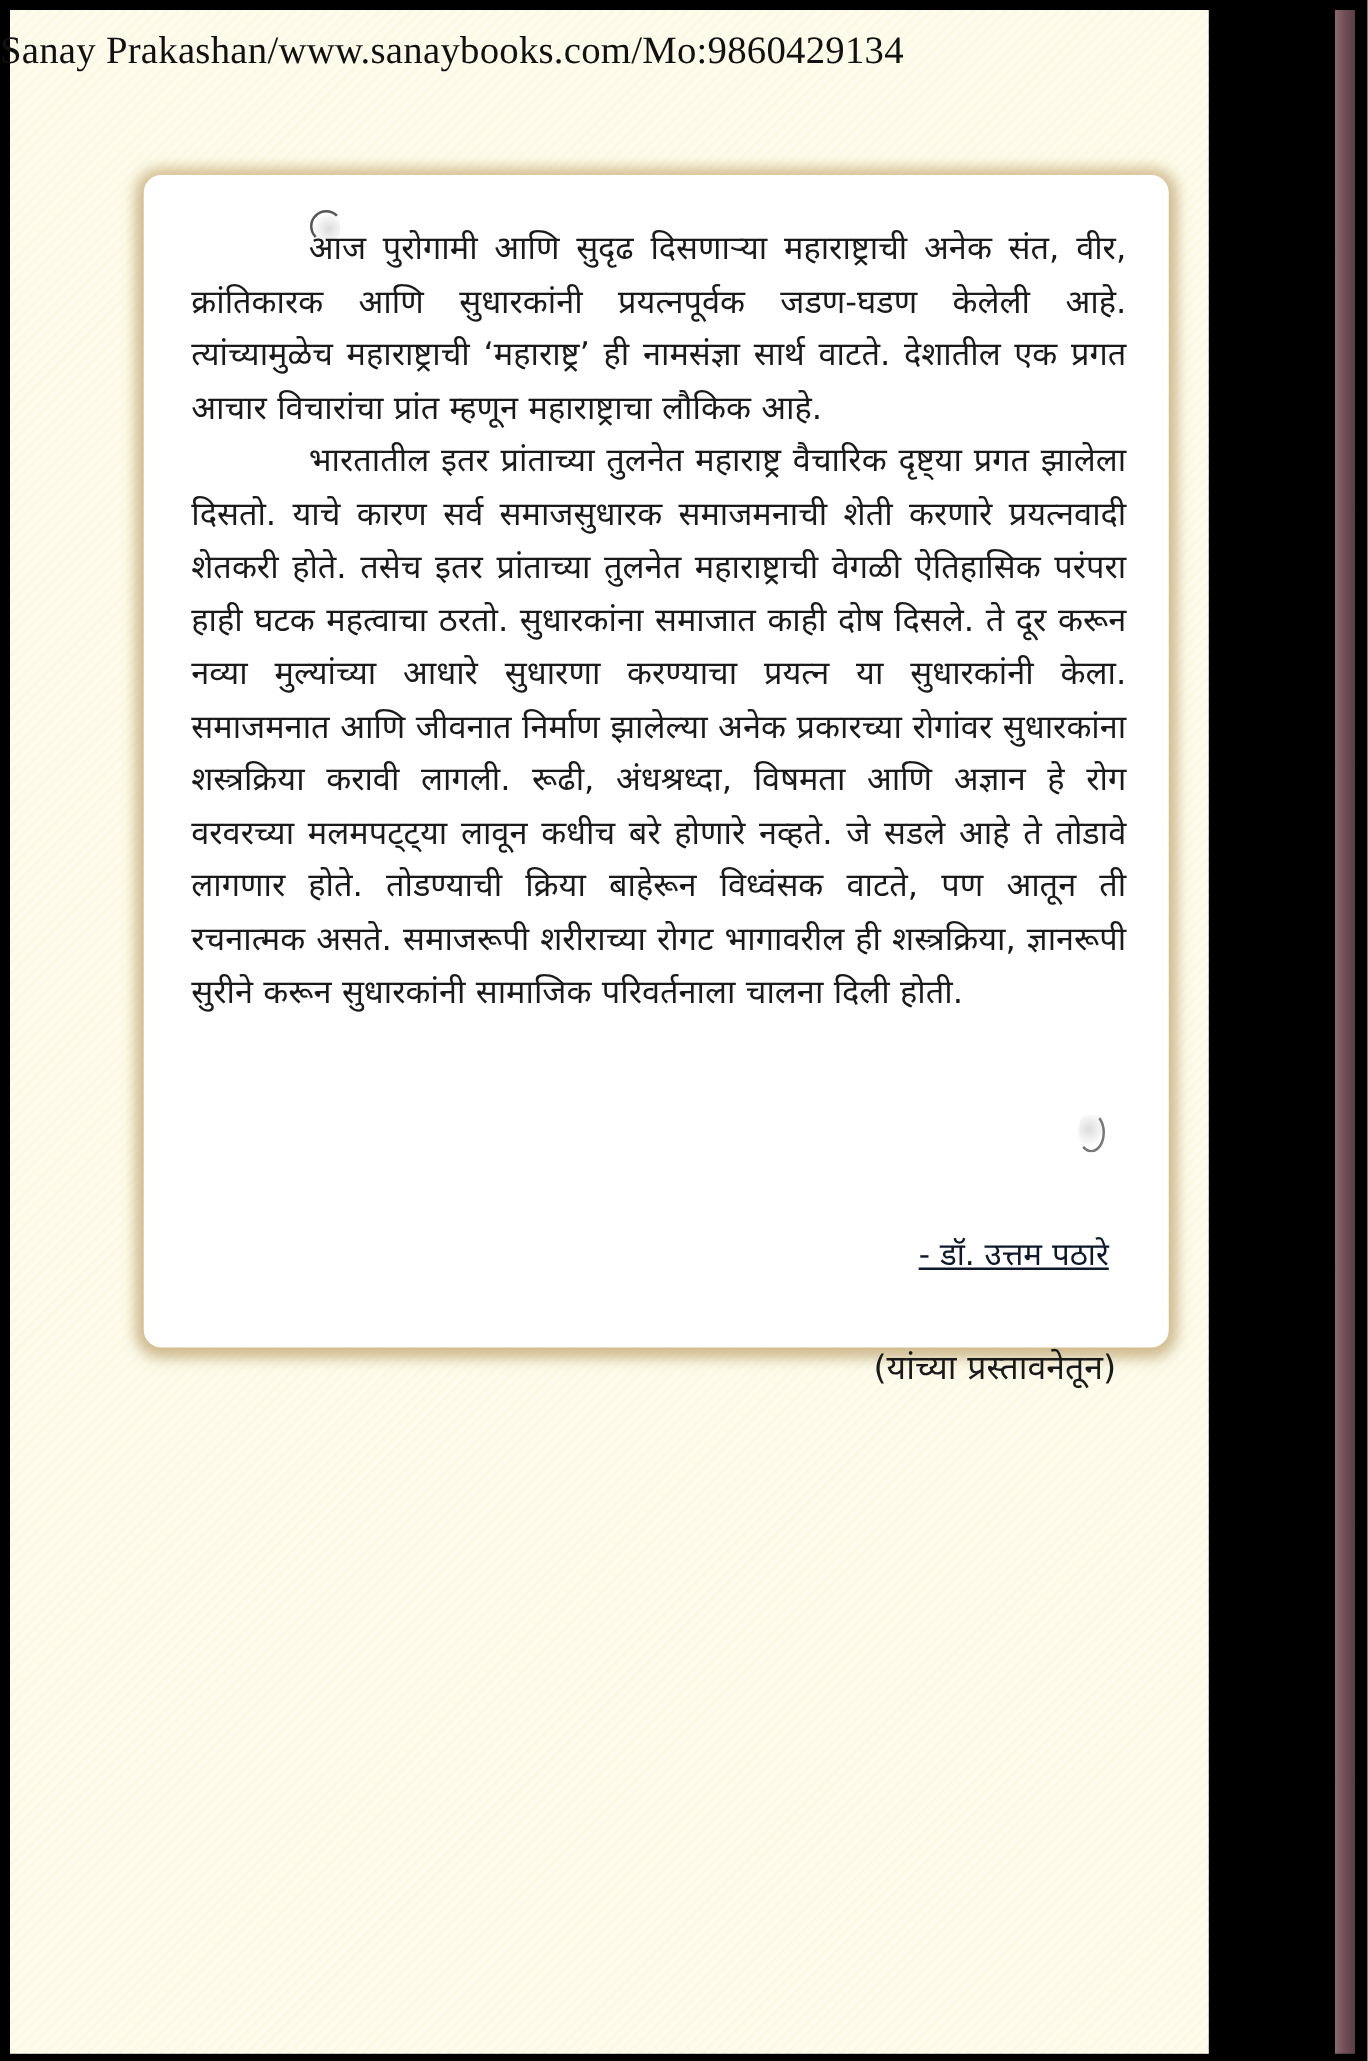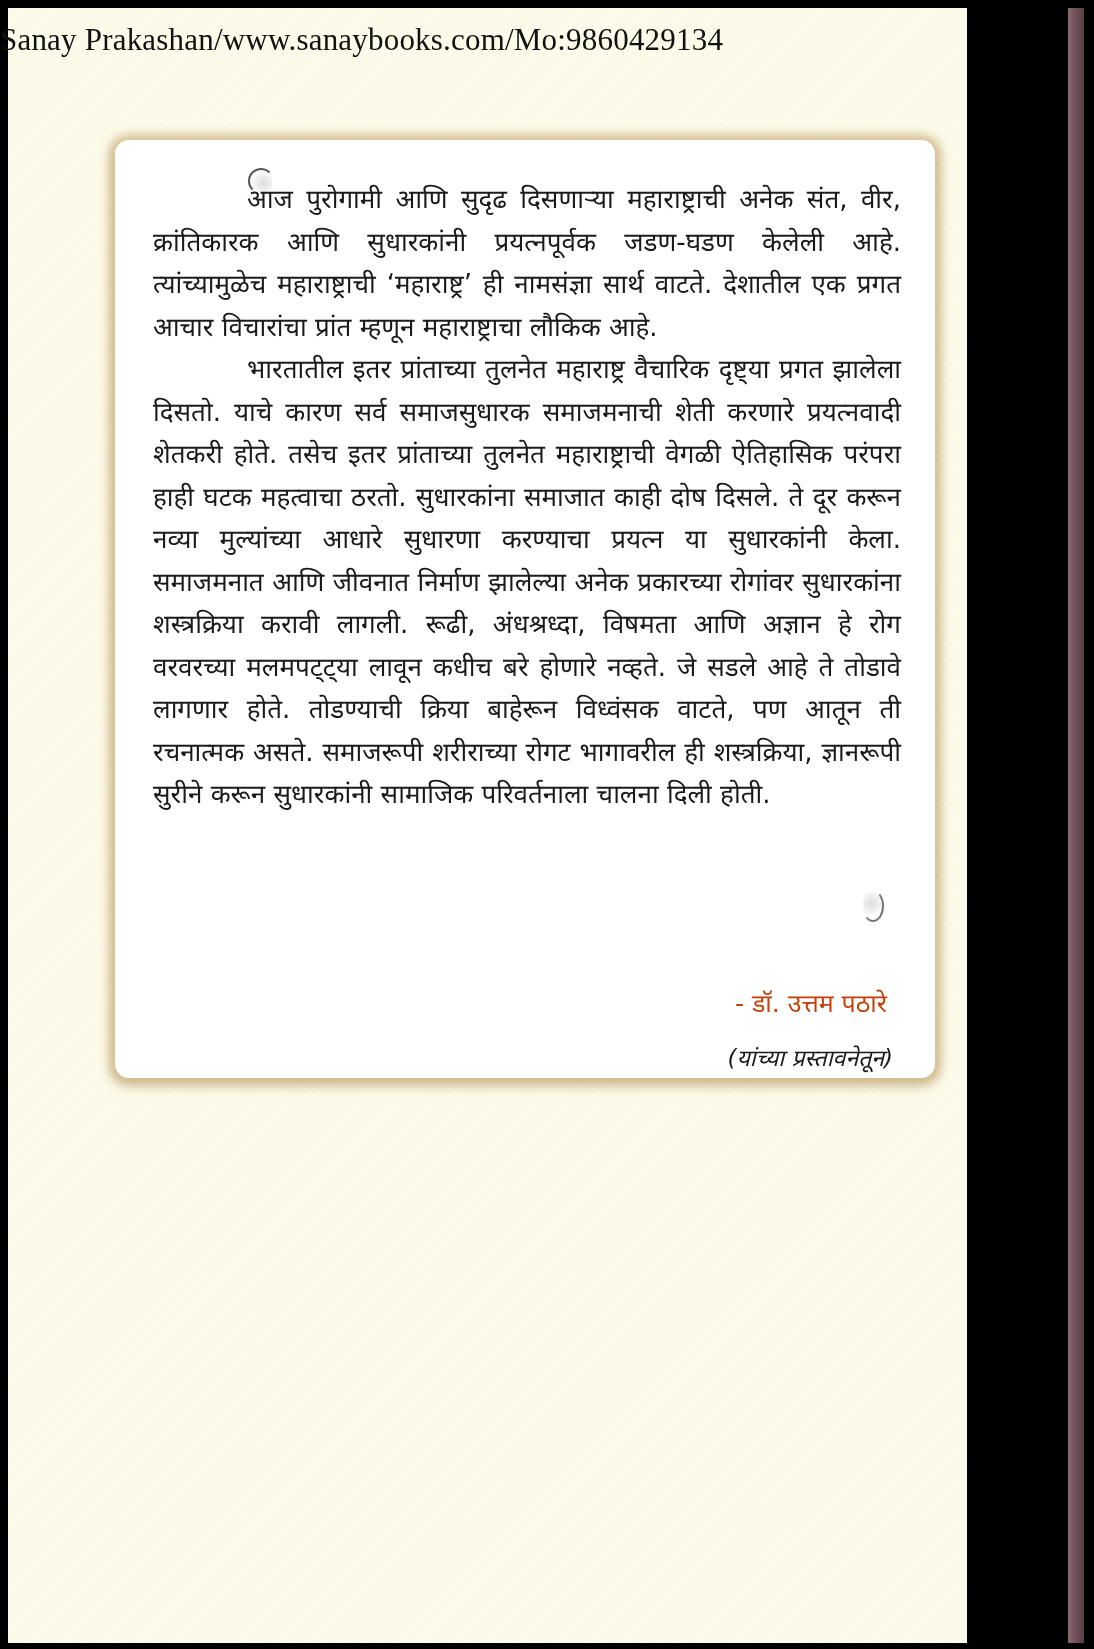--- a/index.html
+++ b/index.html
@@ -47,25 +47,25 @@
     background: radial-gradient(circle at 60% 60%, #ddd 0%, #fff 70%);
   }
   .quote-mark-close {
     position: absolute; left: 747px; top: 750px;
     width: 18px; height: 28px; border-radius: 50%;
     border: 2px solid #777; border-left-color: transparent; border-top-color: transparent;
     background: radial-gradient(circle at 40% 40%, #ddd 0%, #fff 70%);
   }
   .author {
     position: absolute; right: 48px; top: 845px;
-    font-size: 25px; color: #c2410c; text-align: right;
+    font-size: 25px; color: #0f172a; text-align: right; text-decoration: underline;
   }
   .source {
-    position: absolute; right: 42px; top: 901px;
-    font-size: 23px; color: #1a1a1a; text-align: right; font-style: italic;
+    position: absolute; right: 42px; top: 934px;
+    font-size: 27px; color: #1a1a1a; text-align: right;
   }
 </style>
 </head>
 <body>
 
 <div class="page">
   <div class="card">
     <span class="quote-mark-open"></span>
     <div class="quote">
       <p>आज पुरोगामी आणि सुदृढ दिसणाऱ्या महाराष्ट्राची अनेक संत, वीर, क्रांतिकारक आणि सुधारकांनी प्रयत्नपूर्वक जडण-घडण केलेली आहे. त्यांच्यामुळेच महाराष्ट्राची ‘महाराष्ट्र’ ही नामसंज्ञा सार्थ वाटते. देशातील एक प्रगत आचार विचारांचा प्रांत म्हणून महाराष्ट्राचा लौकिक आहे.</p>

